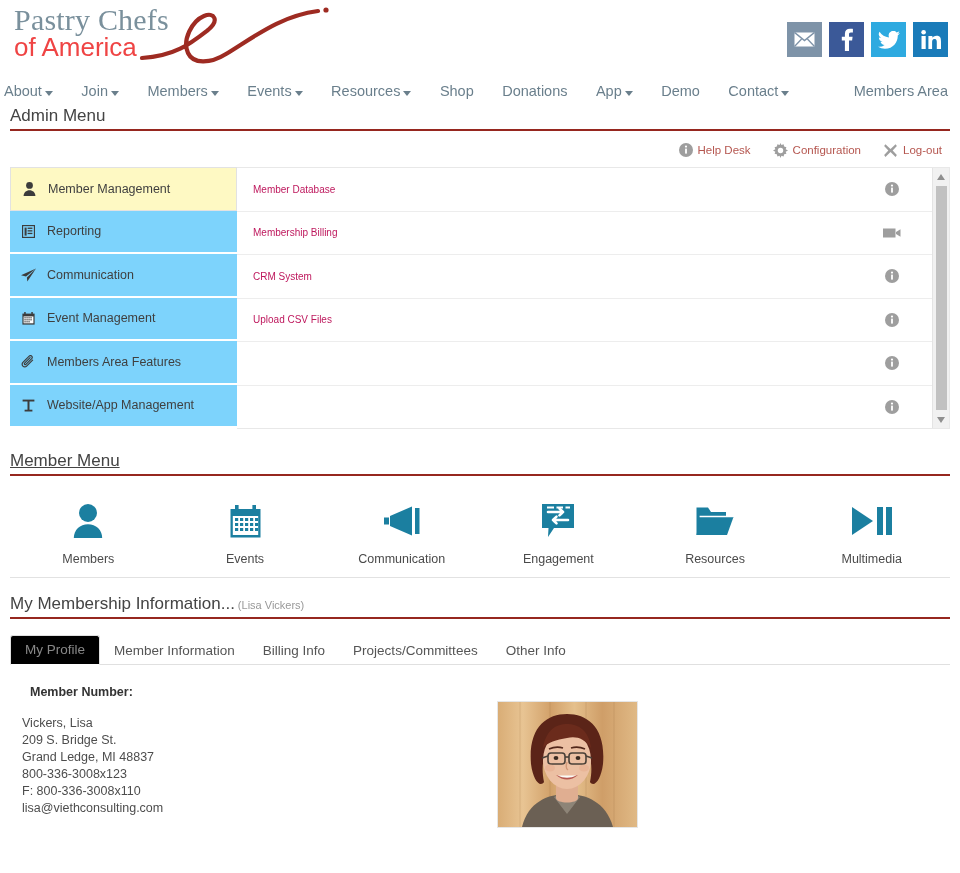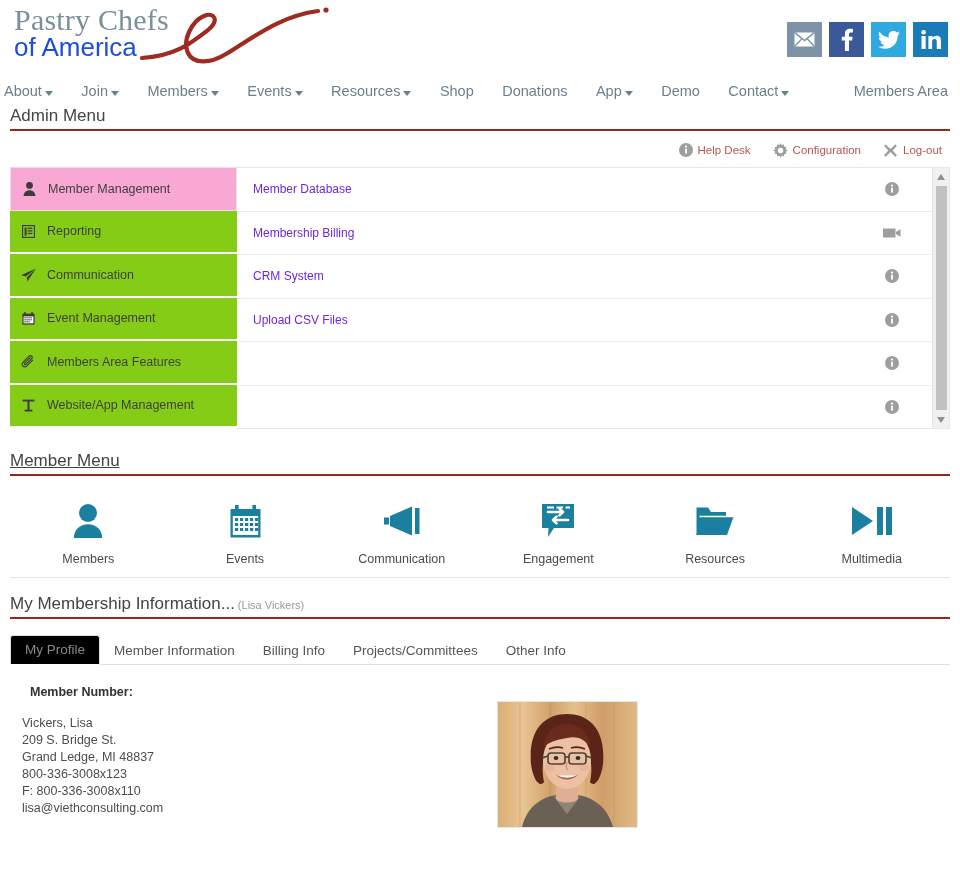--- a/index.html
+++ b/index.html
@@ -30,21 +30,21 @@
     font-family: Liberation Serif, serif;
     font-size: 30px;
     color: #7a909c;
     letter-spacing: 0.2px;
     line-height: 32px;
     padding-left: 4px;
   }
   .logo-line2 {
     font-family: "Liberation Sans", sans-serif;
     font-size: 26px;
-    color: #1d4ed8;
+    color: #ef4444;
     line-height: 28px;
     padding-left: 4px;
     margin-top: -3px;
   }
   .logo-swoosh {
     position: absolute;
     left: 120px;
     top: 0px;
     width: 220px;
     height: 66px;
@@ -150,26 +150,26 @@
     flex: 0 0 227px;
   }
   .adm-item {
     height: 43.5px;
     display: flex;
     align-items: center;
     padding-left: 10px;
     gap: 11px;
     font-size: 12.5px;
     color: #3f3f3f;
-    background: #84cc16;
+    background: #7dd3fc;
     border-bottom: 2px solid #ffffff;
     cursor: pointer;
   }
   .adm-item.active {
-    background: #f9a8d4;
+    background: #fef9c3;
     border: 1px solid #e2e2e2;
     border-bottom: 1px solid #e2e2e2;
   }
   .adm-icon {
     width: 16px;
     display: flex;
     justify-content: center;
     align-items: center;
     color: #3c3c3c;
   }
@@ -179,22 +179,22 @@
     border-left: none;
     position: relative;
     overflow: hidden;
   }
   .adm-row {
     height: 43.5px;
     display: flex;
     align-items: center;
     padding: 0 16px 0 16px;
     border-bottom: 1px solid #ededed;
-    font-size: 12px;
-    color: #6d28d9;
+    font-size: 10px;
+    color: #be185d;
     background: #fff;
     cursor: pointer;
   }
   .adm-row .label { flex: 1 1 auto; }
   .adm-row .rowicon {
     width: 60px;
     display: flex;
     justify-content: center;
     align-items: center;
     padding-right: 22px;

